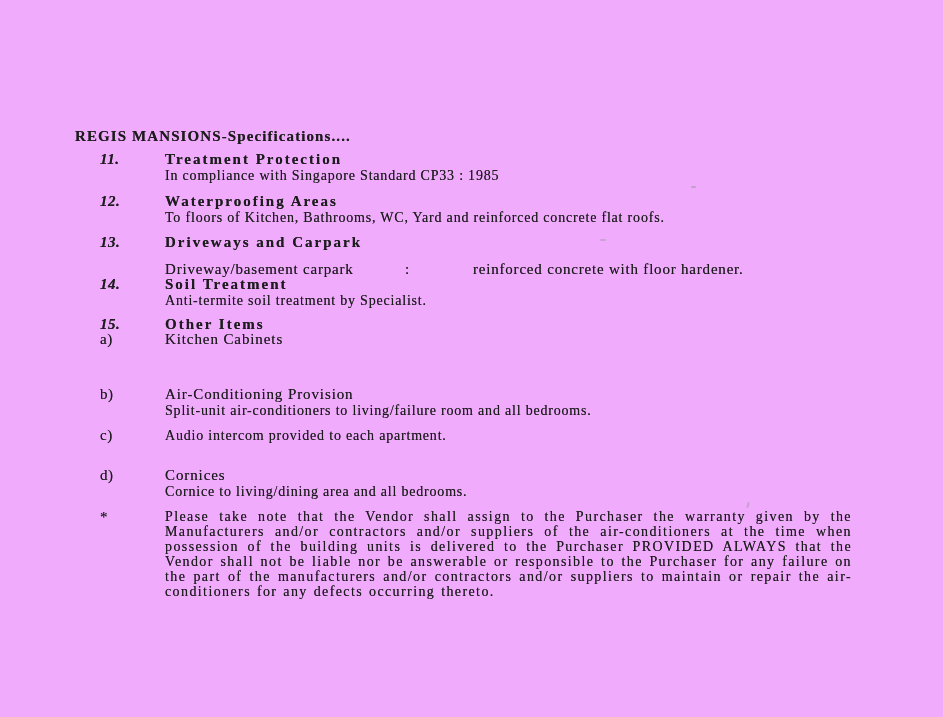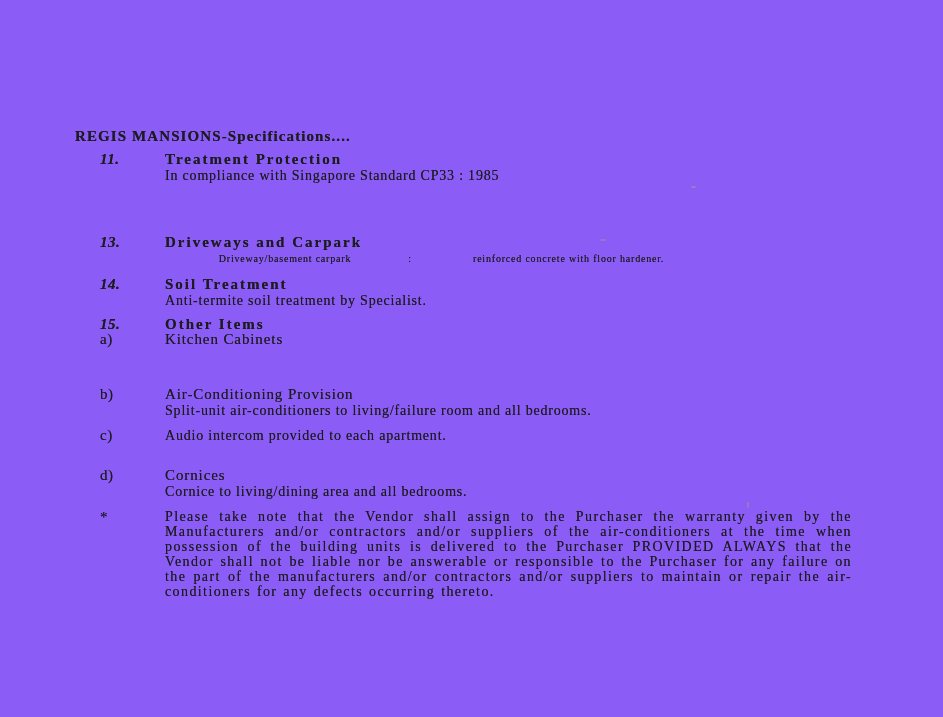--- a/index.html
+++ b/index.html
@@ -4,21 +4,21 @@
 <style>
   html, body {
     margin: 0;
     padding: 0;
     background: #ffffff;
   }
   .page {
     position: relative;
     width: 943px;
     height: 717px;
-    background: #8b5cf6;
+    background: #f0abfc;
     overflow: hidden;
     font-family: "Liberation Serif", "DejaVu Serif", serif;
     color: #1c1c1c;
   }
   
   .page * {
     text-shadow: 0 0 0.45px rgba(20,20,20,0.65);
   }
 
   .doc-header {
@@ -70,26 +70,25 @@
     white-space: nowrap;
   }
   .item-body.wrap {
     white-space: normal;
     text-align: justify;
     letter-spacing: 1.4px;
     word-spacing: 1px;
   }
   .spec-row {
     display: flex;
-    font-size: 10px;
+    font-size: 15px;
     letter-spacing: 0.8px;
     line-height: 15px;
-    margin-top: 1px;
-    white-space: nowrap;
-    text-align: center;
+    margin-top: 12px;
+    white-space: nowrap;
   }
   .spec-label { flex: 0 0 240px; }
   .spec-colon { flex: 0 0 10px; }
   .spec-value { margin-left: 58px; }
 
   .note-marker {
     flex: 0 0 65px;
     font-size: 15px;
     letter-spacing: 0.5px;
   }
@@ -131,20 +130,27 @@
   <div class="doc-header">REGIS MANSIONS-Specifications....</div>
 
   <div class="block" id="item-11">
     <div class="marker-col bold">11.</div>
     <div class="content-col">
       <div class="item-title">Treatment Protection</div>
       <div class="item-body">In compliance with Singapore Standard CP33 : 1985</div>
     </div>
   </div>
 
+  <div class="block" id="item-12">
+    <div class="marker-col bold">12.</div>
+    <div class="content-col">
+      <div class="item-title">Waterproofing Areas</div>
+      <div class="item-body">To floors of Kitchen, Bathrooms, WC, Yard and reinforced concrete flat roofs.</div>
+    </div>
+  </div>
 
   <div class="block" id="item-13">
     <div class="marker-col bold">13.</div>
     <div class="content-col">
       <div class="item-title">Driveways and Carpark</div>
       <div class="spec-row">
         <span class="spec-label">Driveway/basement carpark</span>
         <span class="spec-colon">:</span>
         <span class="spec-value">reinforced concrete with floor hardener.</span>
       </div>

